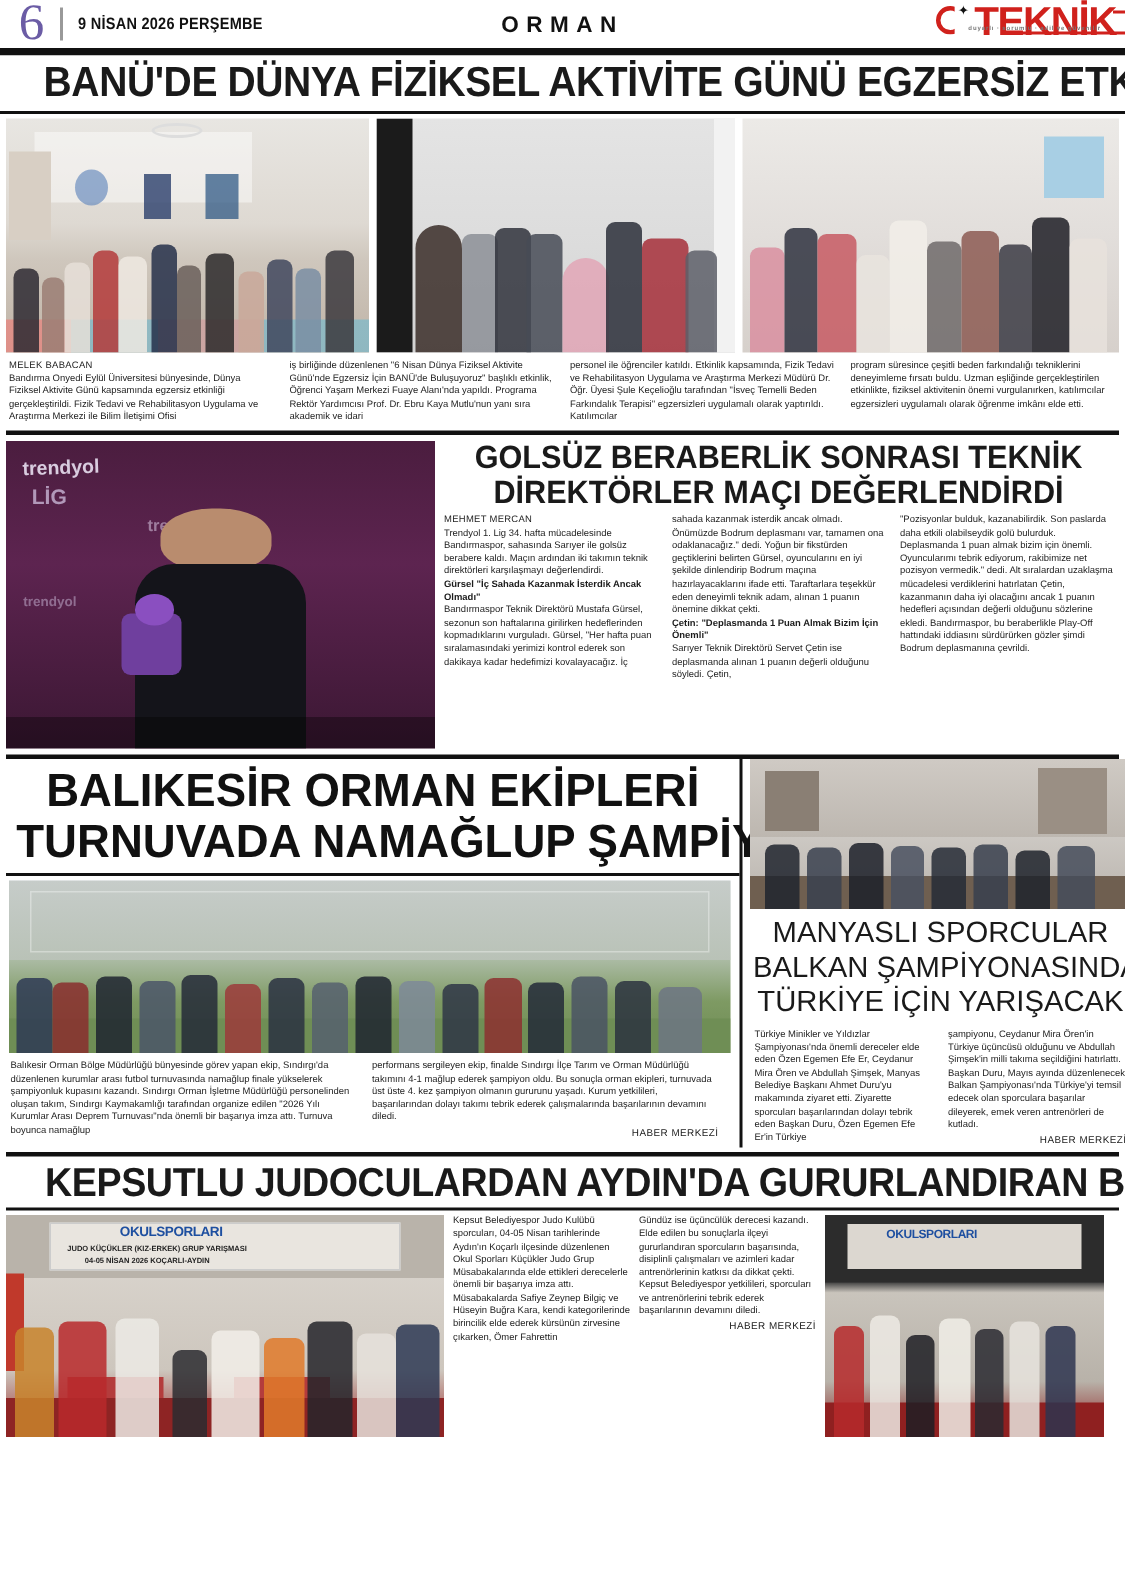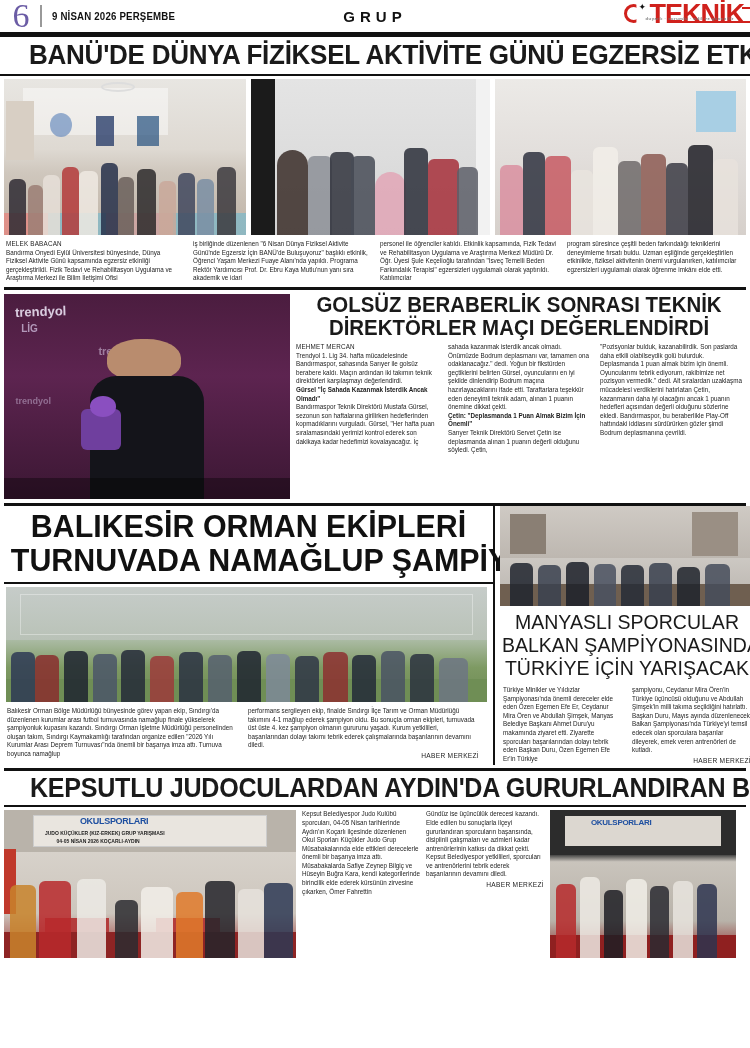--- a/index.html
+++ b/index.html
@@ -131,21 +131,21 @@
 </style>
 </head>
 <body>
 
 <div class="page">
 
   <div class="masthead">
     <div class="page-num">6</div>
     <div class="masthead-divider"></div>
     <div class="masthead-date">9 NİSAN 2026 PERŞEMBE</div>
-    <div class="masthead-section">GRUP</div>
+    <div class="masthead-section">ORMAN</div>
     <div class="masthead-logo">
       <div class="logo-moon">
         <div class="c"></div>
           <div class="star">✦</div>
       </div>
       <div class="logo-text">
         <span>TEKNİK</span>
         <div class="logo-topline"></div>
         <div class="logo-underline"></div>
         <div class="logo-sub">duyarlı · sorumlu · adil ve güvenilir</div>
@@ -227,21 +227,21 @@
     <div class="col" style="width:182px;">
       <div>program süresince çeşitli beden farkındalığı tekniklerini deneyimleme fırsatı buldu. Uzman eşliğinde gerçekleştirilen etkinlikte, fiziksel aktivitenin önemi vurgulanırken, katılımcılar egzersizleri uygulamalı olarak öğrenme imkânı elde etti.</div>
     </div>
   </div>
 
   <div style="height:3px;background:#111;margin:0 4px;"></div>
 
   <div class="sec2" style="padding:4px 4px 0;">
     <div class="photo scene-dark sec2-photo">
       <div style="position:absolute;left:4%;top:5%;font-size:13px;font-weight:bold;color:#e8dff0;opacity:.9;transform:rotate(-2deg)">trendyol</div>
-      <div style="position:absolute;left:6%;top:14%;font-size:10px;font-weight:bold;color:#c9b6d6;opacity:.8">LİG</div>
+      <div style="position:absolute;left:6%;top:14%;font-size:14px;font-weight:bold;color:#c9b6d6;opacity:.8">LİG</div>
       <div style="position:absolute;left:33%;top:25%;font-size:11px;font-weight:bold;color:#d8c8e2;opacity:.55">trendyol</div>
       <div style="position:absolute;left:4%;top:50%;font-size:9px;font-weight:bold;color:#cbb9d8;opacity:.5">trendyol</div>
 
       <div style="position:absolute;left:36%;top:22%;width:26%;height:20%;background:#b98c6e;border-radius:46% 46% 40% 40%;"></div>
       <div style="position:absolute;left:30%;top:40%;width:40%;height:60%;background:#14141a;border-radius:26px 26px 0 0;"></div>
       <div style="position:absolute;left:27%;top:56%;width:14%;height:20%;background:#6f3f9e;border-radius:6px;"></div>
       <div style="position:absolute;left:30%;top:50%;width:9%;height:10%;background:#8a4fc0;border-radius:50%;"></div>
       <div style="position:absolute;left:0;bottom:0;width:100%;height:10%;background:rgba(0,0,0,.35);"></div>
     </div>
     <div class="sec2-right">

